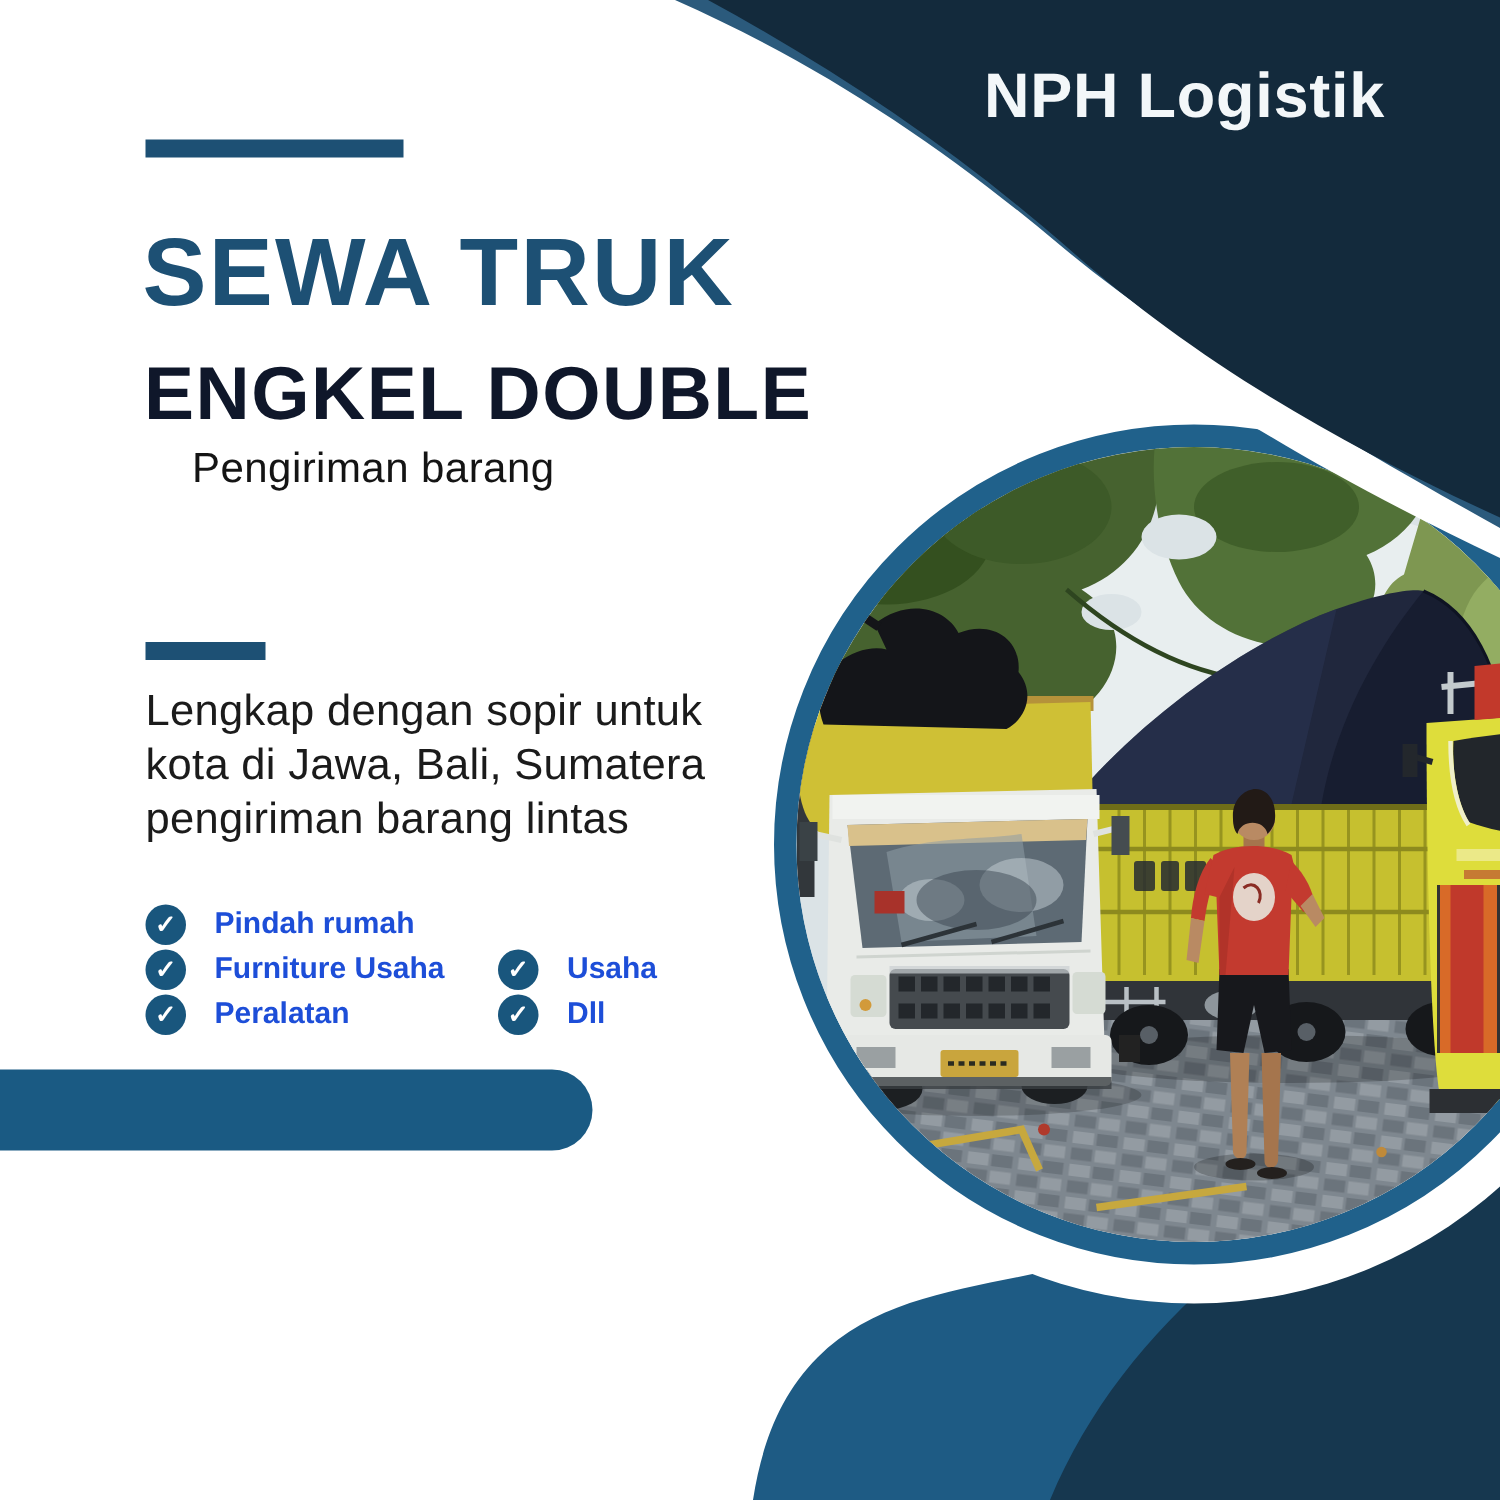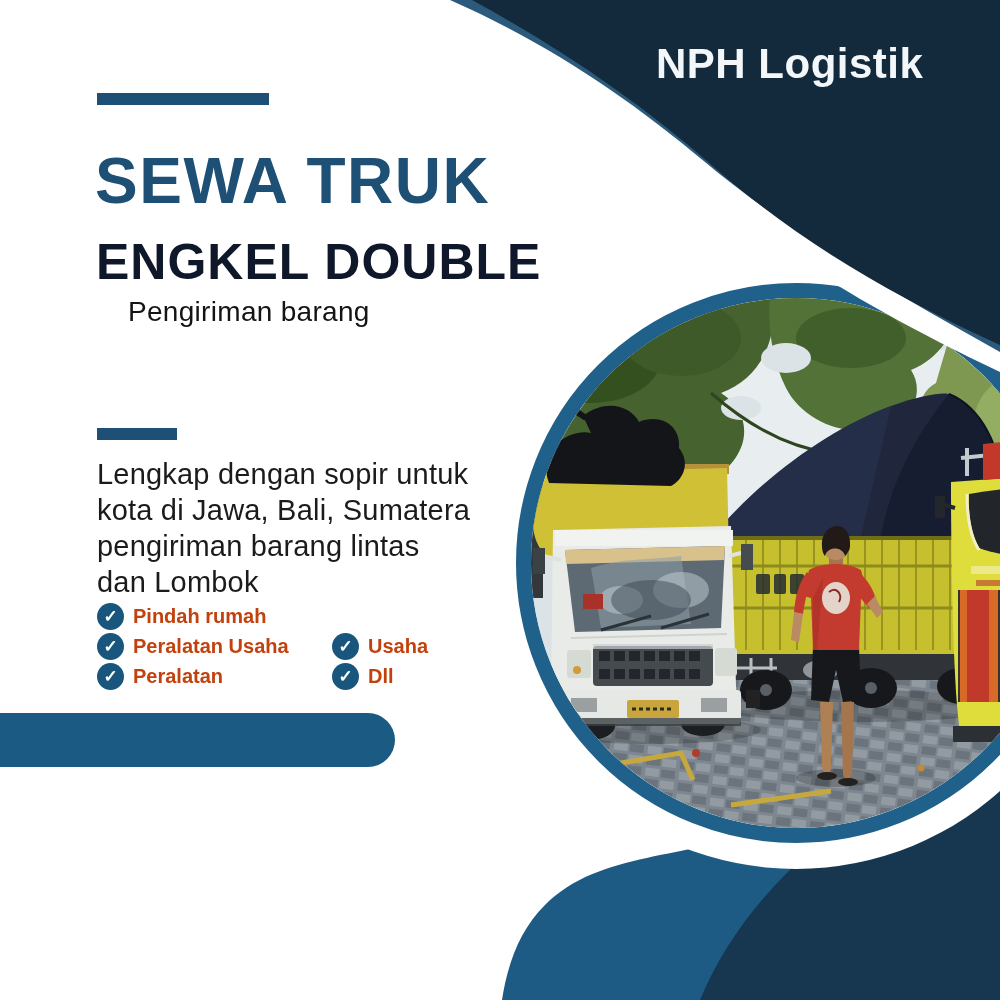--- a/index.html
+++ b/index.html
@@ -41,21 +41,21 @@
     font-size:29px;line-height:36px;font-weight:400;letter-spacing:.2px;
   }
   .features{position:absolute;left:97px;top:601px;}
   .feat-row{display:flex;align-items:center;height:30px;}
   .feat{display:flex;align-items:center;width:235px;}
   .feat.c2{width:auto;}
   .check{
     width:27px;height:27px;border-radius:50%;background:#19567d;flex:0 0 27px;
     color:#ffffff;font-size:17px;font-weight:900;line-height:27px;text-align:center;
   }
-  .feat-label{margin-left:9px;font-size:20px;font-weight:700;color:#c2410c;white-space:nowrap;}
+  .feat-label{margin-left:19px;font-size:20px;font-weight:700;color:#1d4ed8;white-space:nowrap;}
   .bar{
     position:absolute;left:0;top:713px;width:395px;height:54px;
     background:#1a5a83;border-radius:0 27px 27px 0;z-index:2;
   }
 </style>
 </head>
 <body>
 
 <div class="canvas">
 
@@ -287,34 +287,33 @@
     <div class="h1">SEWA TRUK</div>
     <div class="h2">ENGKEL DOUBLE</div>
     <div class="sub">Pengiriman barang</div>
 
     <div class="dash dash2"></div>
 
     <div class="para">
       <div>Lengkap dengan sopir untuk</div>
       <div>kota di Jawa, Bali, Sumatera</div>
       <div>pengiriman barang lintas</div>
-      <div>dan Lombok</div>
     </div>
 
     <div class="features">
       <div class="feat-row">
         <div class="feat">
           <span class="check">✓</span>
           <span class="feat-label">Pindah rumah</span>
         </div>
       </div>
       <div class="feat-row">
         <div class="feat">
           <span class="check">✓</span>
-          <span class="feat-label">Peralatan Usaha</span>
+          <span class="feat-label">Furniture Usaha</span>
         </div>
         <div class="feat c2">
           <span class="check">✓</span>
           <span class="feat-label">Usaha</span>
         </div>
       </div>
       <div class="feat-row">
         <div class="feat">
           <span class="check">✓</span>
           <span class="feat-label">Peralatan</span>

